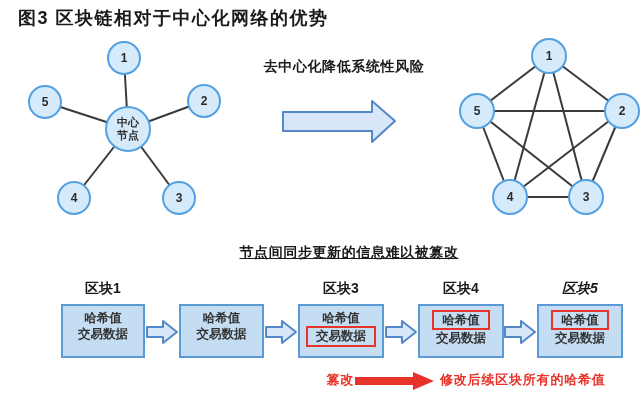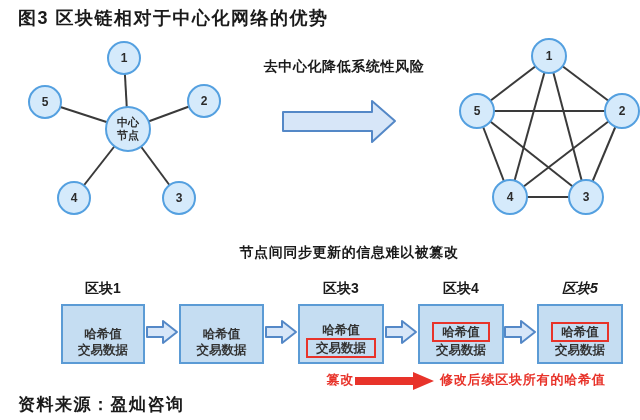--- a/index.html
+++ b/index.html
@@ -45,24 +45,24 @@
     letter-spacing:0.6px; white-space:nowrap;
   }
 
   .fat-arrow-fill { fill:#d7e6f8; stroke:#5488c7; stroke-width:2; stroke-linejoin:round; }
 
   .block-label {
     position:absolute; top:280px; height:16px;
     text-align:center; font-size:14px; font-weight:bold; color:#1a1a1a;
   }
   .block-box {
-    position:absolute; top:304px; height:60px;
+    position:absolute; top:304px; height:54px;
     background:#c5ddf2; border:2px solid #5b9bd5;
     display:flex; flex-direction:column; align-items:center;
-    justify-content:flex-end; padding:4px 0;
+    justify-content:flex-start; padding:4px 0;
   }
   .block-row {
     font-size:12.5px; font-weight:bold; color:#333333;
     line-height:1.3; white-space:nowrap;
   }
   .block-row.hl {
     border:2px solid #e8332a;
     padding:0 8px;
   }
 
@@ -143,21 +143,21 @@
   <div class="node" style="left:552px; top:179px; width:36px; height:36px;">
       <span>3</span>
     </div>
   <div class="node" style="left:476px; top:179px; width:36px; height:36px;">
       <span>4</span>
     </div>
   <div class="node" style="left:443px; top:93px;  width:36px; height:36px;">
       <span>5</span>
     </div>
 
-  <div class="caption" style="left:183px; top:244px; width:300px;">节点间同步更新的信息难以被篡改</div>
+  <div class="caption" style="left:183px; top:244px; width:300px;text-decoration:underline;">节点间同步更新的信息难以被篡改</div>
 
   <div class="block-label" style="left:45px;  width:84px;">区块1</div>
   <div class="block-box" style="left:45px;  width:84px;">
     <span class="block-row">哈希值</span>
     <span class="block-row">交易数据</span>
   </div>
 
   <div class="block-box" style="left:163px; width:85px;">
     <span class="block-row">哈希值</span>
     <span class="block-row">交易数据</span>
@@ -177,15 +177,14 @@
 
   <div class="block-label" style="left:521px; width:86px;font-style:italic;">区块5</div>
   <div class="block-box" style="left:521px; width:86px;">
     <span class="block-row hl">哈希值</span>
     <span class="block-row">交易数据</span>
   </div>
 
   <div class="red-note" style="left:294px; top:371px; width:44px; text-align:right;">篡改</div>
   <div class="red-note" style="left:424px; top:371px;">修改后续区块所有的哈希值</div>
 
-  <div class="source">资料来源：盈灿咨询</div>
 
 </div>
 
 </body></html>

